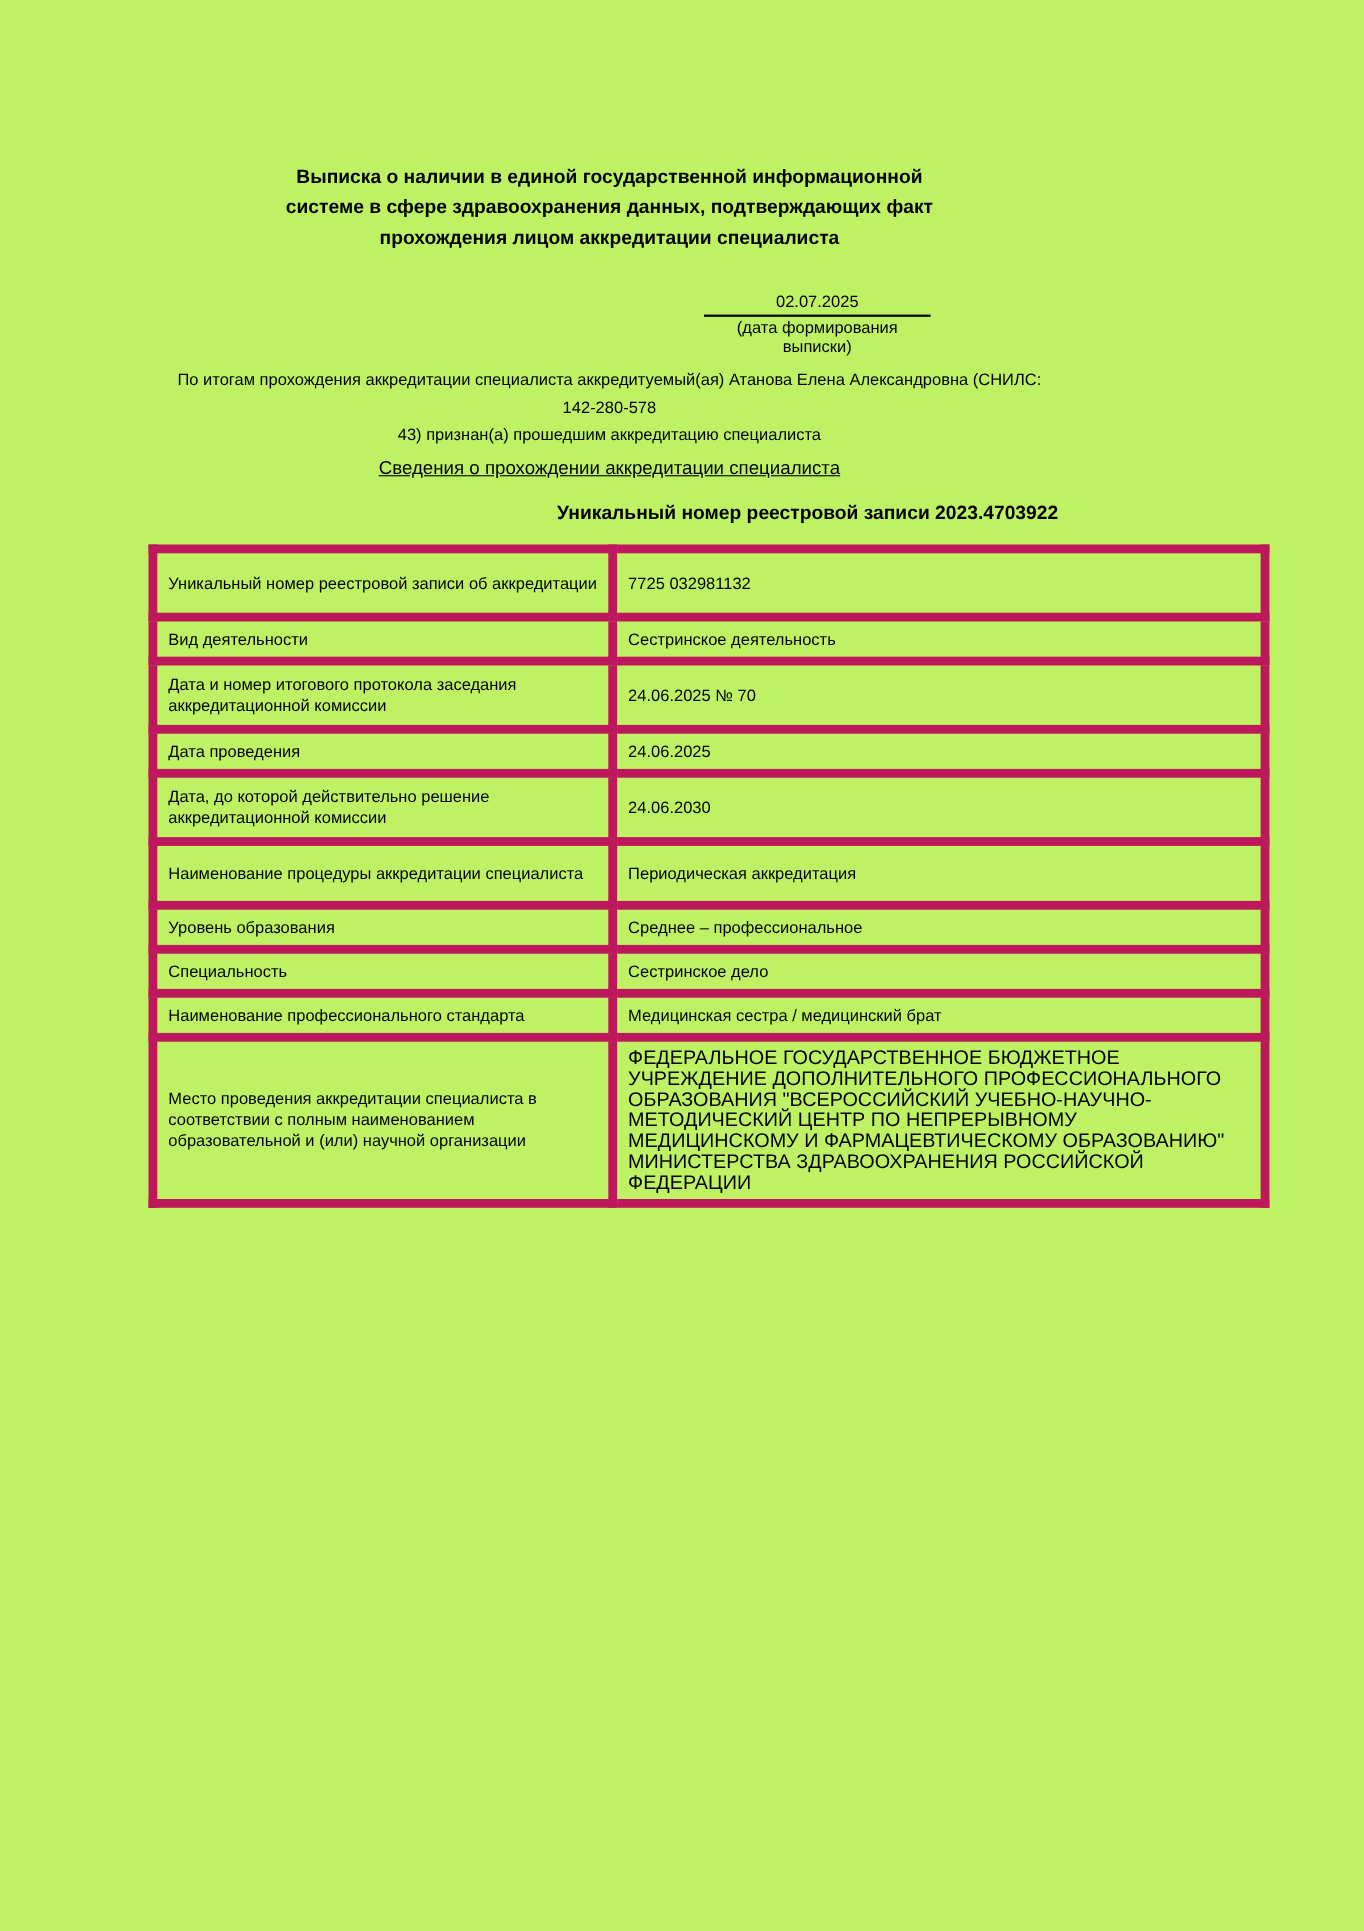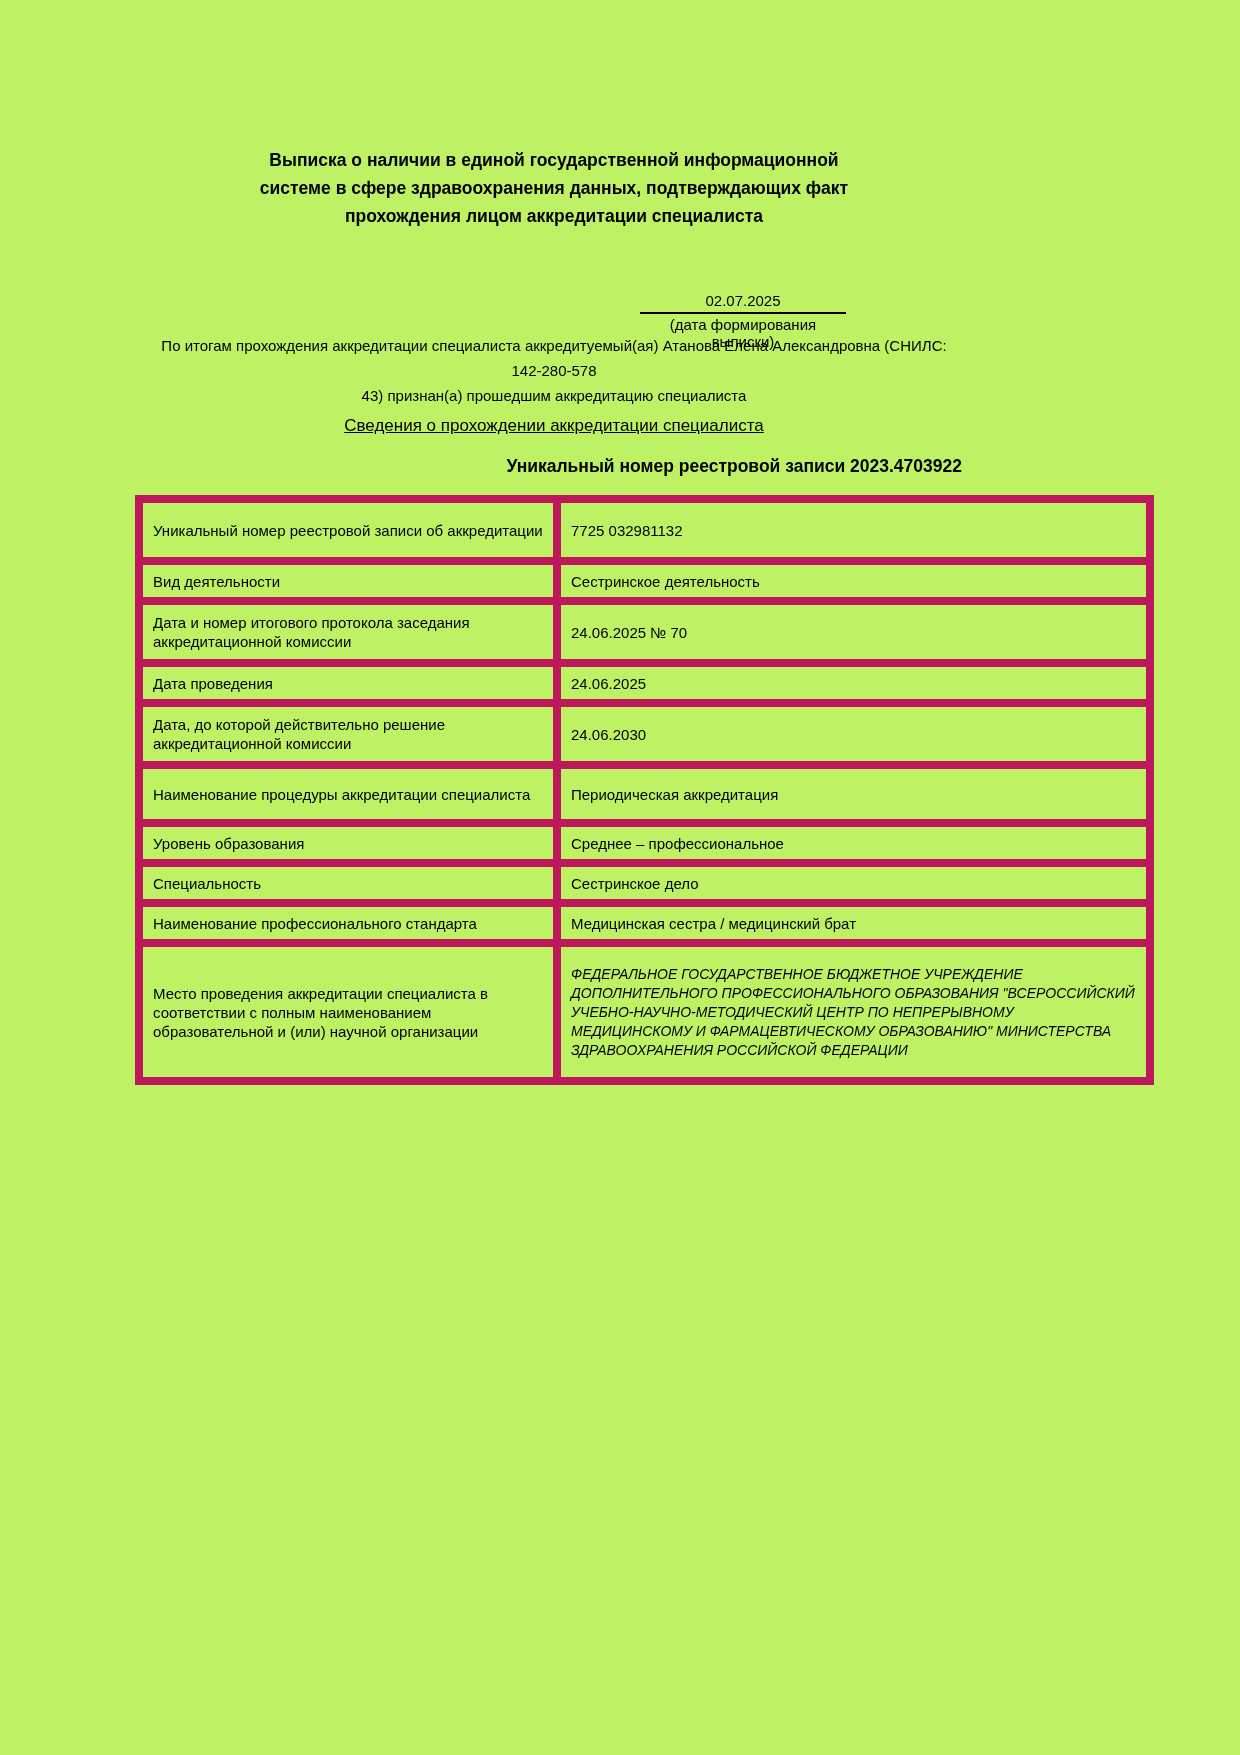--- a/index.html
+++ b/index.html
@@ -31,21 +31,20 @@
     top: 266px;
     left: 640px;
     width: 206px;
     text-align: center;
     font-size: 15px;
   }
   .date-value {
     display: block;
     padding-bottom: 3px;
     border-bottom: 2px solid #000000;
-    margin-top: 26px;
   }
   .date-caption {
     display: block;
     padding-top: 2px;
     font-size: 15px;
   }
   .intro {
     position: absolute;
     top: 333px;
     left: 146px;
@@ -88,23 +87,22 @@
     line-height: 19px;
     word-wrap: break-word;
   }
   td.label-cell { width: 390px; }
   td.value-cell { width: 565px; }
   tr.h-tall   td { height: 44px; }
   tr.h-short  td { height: 22px; }
   tr.h-mid    td { height: 40px; margin-left: 37px; }
   tr.h-big    td { height: 120px; }
   td.org-cell {
-    font-size: 14px;
+    font-size: 18px;
     line-height: 19px;
-    font-style: italic;
   }
 </style>
 </head>
 <body>
 
 <div class="page">
 
   <div class="doc-title">
     <div>Выписка о наличии в единой государственной информационной</div>
     <div>системе в сфере здравоохранения данных, подтверждающих факт</div>

